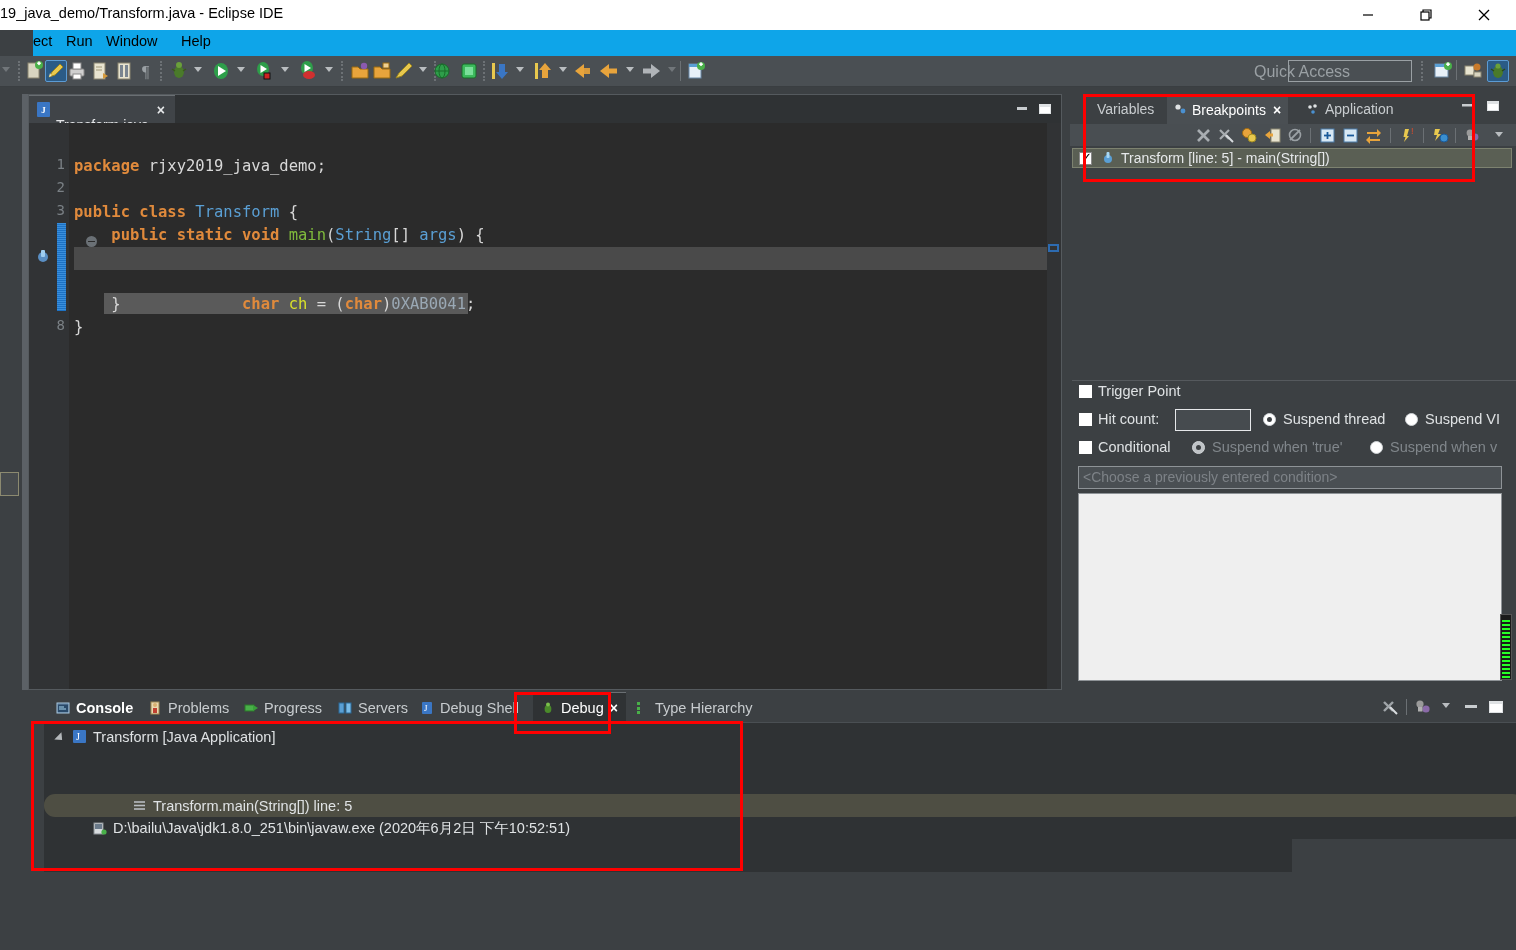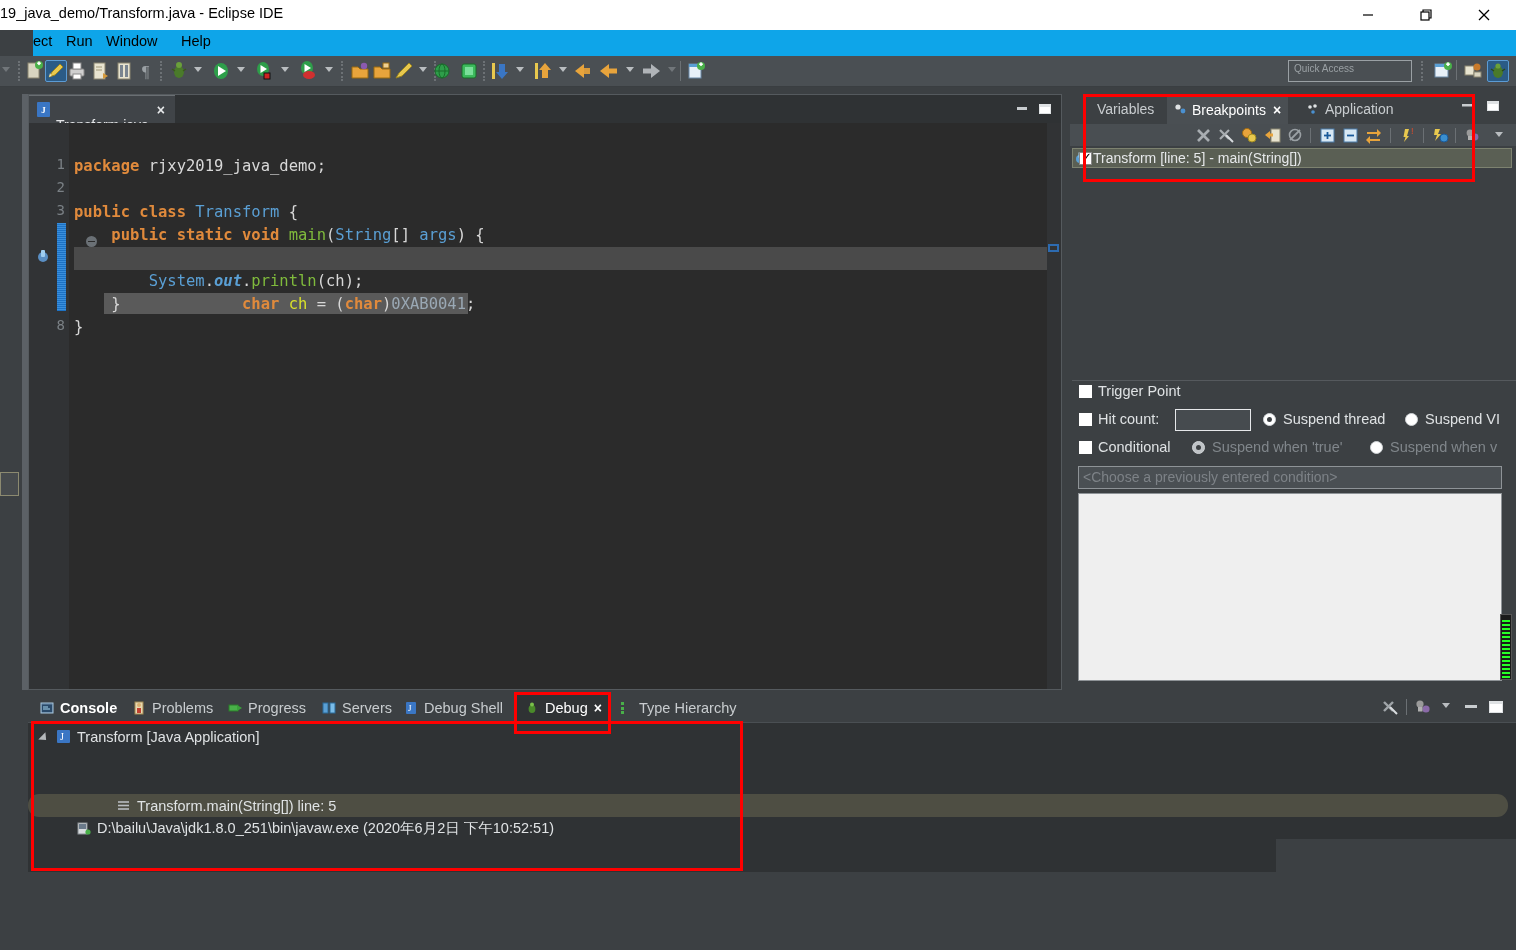--- a/index.html
+++ b/index.html
@@ -77,22 +77,22 @@
     background: #2b5b86;
     border: 1px solid #5c9bd4;
   }
   .qa-box {
     position: absolute; left: 1288px; top: 60px;
     width: 124px; height: 22px;
     background: #4a4f53;
     border: 1px solid #9aa0a4;
   }
   .qa-text {
-    position: absolute; left: 1294px; top: 63px;
-    font-size: 10px; color: #9aa0a4;
+    position: absolute; left: 1254px; top: 63px;
+    font-size: 16px; color: #9aa0a4;
   }
 
   
   .editor-wrap {
     position: absolute; left: 28px; top: 94px;
     width: 1034px; height: 596px;
     background: #2f3234;
     border: 1px solid #555a5e;
   }
   .etab {
@@ -215,20 +215,21 @@
     background: #494e52;
   }
   .rt-icon { position: absolute; top: 3px; width: 17px; height: 17px; }
   .rt-sep { position: absolute; top: 4px; width: 1px; height: 15px; background: #6b7074; }
   .bp-list {
     position: absolute; left: 2px; top: 54px;
     width: 440px; height: 20px;
     background: #5a5f54;
     border: 1px solid #7d8270;
     display: flex; align-items: center; gap: 6px;
+    padding-left: 28px;
   }
   .bp-check {
     position: absolute; left: 6px; top: 3px;
     width: 13px; height: 13px;
     background: #ffffff; border: 1px solid #888;
   }
   .bp-check::after {
     content: '\2713'; position: absolute; left: 1px; top: -3px;
     font-size: 13px; color: #000;
   }
@@ -297,21 +298,21 @@
     background: #1a1a1a; border: 1px solid #555;
   }
   .green-scroll::after {
     content: ''; position: absolute; left: 1px; top: 3px;
     width: 8px; height: 60px;
     background: repeating-linear-gradient(0deg,#25ff25 0,#25ff25 2px,#1a1a1a 2px,#1a1a1a 4px);
   }
 
   
   .bpanel {
-    position: absolute; left: 28px; top: 692px;
+    position: absolute; left: 44px; top: 692px;
     width: 1248px; height: 180px;
     background: #2f3234;
     padding-left: 27px;
   }
   .btabbar {
     position: absolute; left: 0; top: 0; width: 1488px; height: 31px;
     background: #3c4043;
     border-bottom: 1px solid #4a4f53;
   }
   .btab {
@@ -645,21 +646,20 @@
 
       <div class="code-lines">
         <div class="cline" style="top:32px"><span class="kw">package</span><span class="plain"> rjxy2019_java_demo;</span></div>
         <div class="cline" style="top:55px"></div>
         <div class="cline" style="top:101px"><span class="plain">    </span><span class="kw">public static void</span><span class="plain"> </span><span class="meth">main</span><span class="punc">(</span><span class="type">String</span><span class="punc">[] </span><span class="type">args</span><span class="punc">) {</span></div>
         <div class="cline" style="top:78px"><span class="kw">public class</span><span class="plain"> </span><span class="type">Transform</span><span class="plain"> {</span></div>
         <div class="cline hl" style="top:124px">
           <div class="hl-box"></div>
           <span style="position:relative"><span class="plain">        </span><span class="kw">char</span><span class="plain"> </span><span class="var">ch</span><span class="plain"> = </span><span class="punc">(</span><span class="kw">char</span><span class="punc">)</span><span class="num">0XAB0041</span><span class="punc">;</span></span>
         </div>
-        <div class="cline" style="top:147px"><span class="plain">        </span><span class="type">System</span><span class="punc">.</span><span class="sfield">out</span><span class="punc">.</span><span class="meth">println</span><span class="punc">(</span><span class="plain">ch</span><span class="punc">);</span></div>
         <div class="cline" style="top:170px"><span class="punc">    }</span></div>
         <div class="cline" style="top:193px"><span class="punc">}</span></div>
       </div>
 
       <div class="right-ruler">
         <div class="ruler-mark"></div>
       </div>
     </div>
   </div>
 

